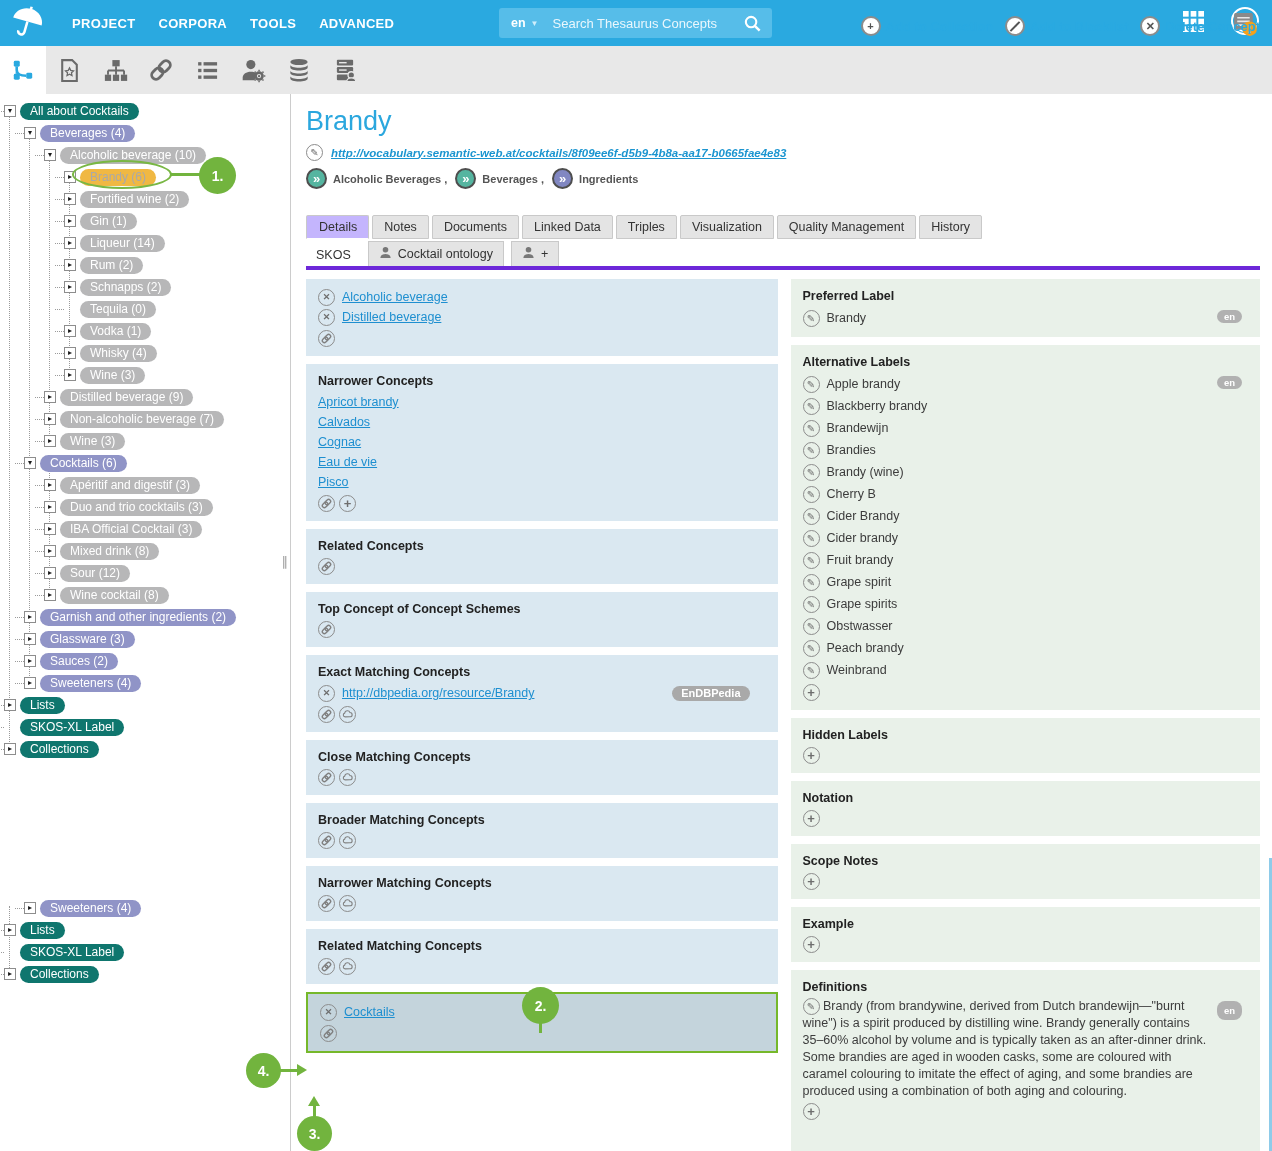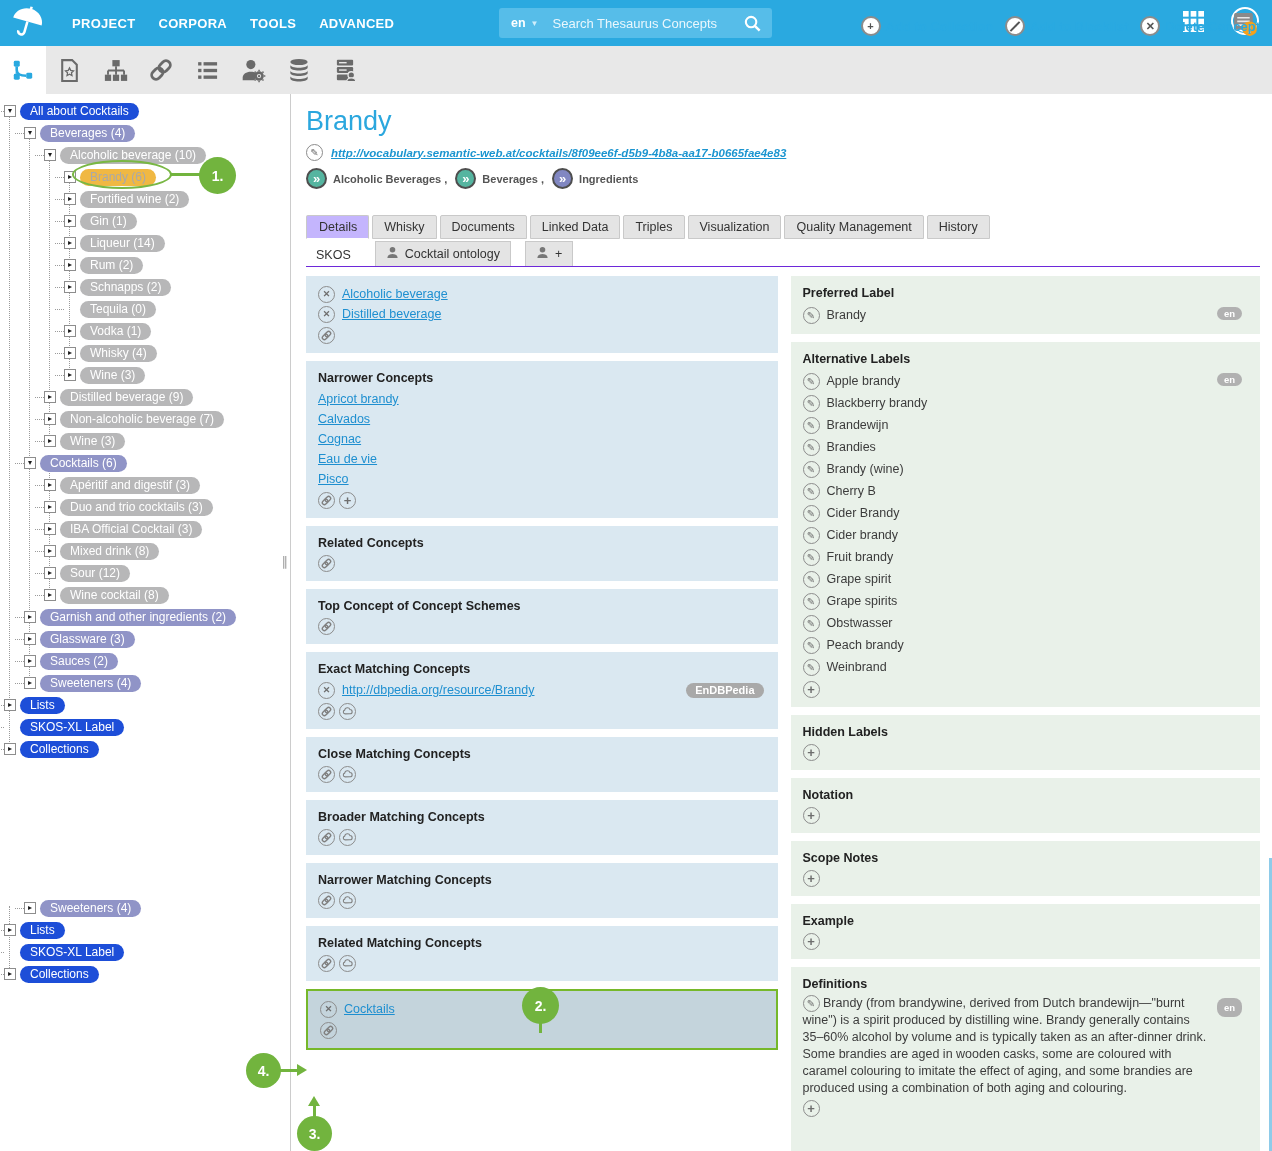--- a/index.html
+++ b/index.html
@@ -25,21 +25,21 @@
   .tool-alert { position:absolute; right:14px; top:10px; cursor:pointer; }
 
   
   .sidebar { position:absolute; left:0; top:94px; width:291px; bottom:0; background:#fff; border-right:1px solid #ccc; padding-top:6px; overflow:hidden; }
   .guide { position:absolute; border-left:1px dotted #9a9a9a; width:0; }
   .trow { position:relative; height:22px; display:flex; align-items:center; }
   .trow::before { content:""; position:absolute; left:calc(var(--ind) - 9px); top:11px; width:9px; border-top:1px dotted #9a9a9a; }
   .expander { width:12px; height:12px; margin-left:var(--ind); border:1px solid #8d8d8d; background:#fff; font-size:8px; line-height:10px; text-align:center; color:#1a1a1a; cursor:pointer; flex:none; }
   .noexp { width:12px; margin-left:var(--ind); flex:none; }
   .pill { margin-left:4px; padding:1px 10px 2px; border-radius:10px; font-size:12px; color:#fff; white-space:nowrap; cursor:pointer; }
-  .pill.scheme { background:#1d4ed8; }
+  .pill.scheme { background:#0f766e; }
   .pill.top { background:#9094c7; }
   .pill.concept { background:#b7b7b8; }
   .pill.selected { background:#f0b843; color:#a9a9a9; }
   #tree2 { margin-top:137px; }
   .splitter { position:absolute; right:2px; top:460px; color:#999; font-size:13px; }
 
   
   .main { position:absolute; left:292px; top:94px; right:0; bottom:0; padding:12px 12px 0 14px; }
   .page-title { color:#2ba7de; font-size:27px; font-weight:normal; line-height:30px; }
   .actions { position:absolute; top:16px; right:12px; display:flex; gap:12px; align-items:center; }
@@ -51,21 +51,21 @@
   .uri-link { color:#1b95d0; font-style:italic; font-weight:bold; font-size:11.5px; text-decoration:underline; cursor:pointer; }
   .coll-row { display:flex; align-items:center; gap:8px; margin-top:7px; }
   .collwrap { display:flex; align-items:center; gap:6px; cursor:pointer; }
   .collbadge { width:21px; height:21px; border-radius:50%; border:2px solid #4e4e4e; color:#fff; font-weight:bold; font-size:13px; line-height:17px; text-align:center; flex:none; }
   .colllabel { color:#555; font-size:11px; font-weight:bold; }
 
   
   .tabs { display:flex; gap:3px; margin-top:26px; }
   .tab { border:1px solid #c9c9c9; background:#e4e4e4; color:#333; font-size:12.5px; padding:4px 11px; cursor:pointer; border-radius:2px 2px 0 0; }
   .tab.active { background:#c4b5fd; border-bottom-color:#fff;padding-left:12px; }
-  .subtabs { display:flex; gap:14px; align-items:flex-end; border-bottom:1px solid #6d28d9; padding:2px 0 0; }
+  .subtabs { display:flex; gap:7px; align-items:flex-end; border-bottom:4px solid #6d28d9; padding:2px 0 0; }
   .subtab { font-size:12.5px; color:#333; padding:4px 10px; display:flex; gap:6px; align-items:center; cursor:pointer; }
   .subtab.gray { background:#e4e4e4; border:1px solid #c9c9c9; border-bottom:none; }
 
   
   .columns { display:flex; gap:13px; margin-top:9px; }
   .col-left { width:472px; }
   .col-right { width:470px; }
   section.panel { margin-bottom:8px; padding:8px 12px; position:relative; }
   .col-left section.panel { background:#dae8f1; }
   .col-right section.panel { background:#e9f1e9; }
@@ -74,21 +74,21 @@
   .prow { position:relative; min-height:20px; display:flex; align-items:center; gap:7px; font-size:12.5px; color:#3c3c3c; padding-right:56px; }
   .col-right .prow { min-height:22px; }
   .prow.wrap { display:block; line-height:17px; padding-right:36px; }
   .plink { color:#1e8fd0; text-decoration:underline; cursor:pointer; }
   .pfooter { display:flex; gap:4px; margin-top:2px; height:19px; align-items:center; }
   .cicon { width:17px; height:17px; border:1.5px solid #8c8c8c; border-radius:50%; display:inline-flex; align-items:center; justify-content:center; color:#6e6e6e; background:transparent; flex:none; cursor:pointer; }
   .cicon.x { font-size:9px; font-weight:bold; }
   .cicon.plus { font-size:13px; font-weight:bold; padding-bottom:1px; }
   .cicon.pencil { font-size:10px; }
   .langbadge { position:absolute; right:6px; top:3px; background:#b1b1b1; color:#fff; font-size:9.5px; font-weight:bold; padding:1px 7px; border-radius:8px; }
-  .srcbadge { position:absolute; right:2px; background:#a9a9a9; color:#fff; font-size:11px; font-weight:bold; padding:1.5px 9px; border-radius:9px; }
+  .srcbadge { position:absolute; right:16px; background:#a9a9a9; color:#fff; font-size:11px; font-weight:bold; padding:1.5px 9px; border-radius:9px; }
 
   
   .ann { position:absolute; z-index:50; }
   .ann-circle { width:37px; height:37px; border-radius:50%; background:#72b43e; color:#fff; font-weight:bold; font-size:14px; display:flex; align-items:center; justify-content:center; }
   .ann-ellipse { border:2px solid #79b744; border-radius:50%; }
   .ann-line { background:#72b43e; }
   .arrow-right { width:0; height:0; border-top:6px solid transparent; border-bottom:6px solid transparent; border-left:10px solid #72b43e; }
   .arrow-up { width:0; height:0; border-left:6px solid transparent; border-right:6px solid transparent; border-bottom:10px solid #72b43e; }
 
   .scrollthumb { position:absolute; right:0px; top:858px; width:3px; height:293px; background:#8ecbe9; cursor:pointer; }
@@ -399,21 +399,21 @@
           <span class="collbadge" style="background: rgb(85, 181, 160);">»</span>
           <b class="colllabel">Beverages ,</b>
         </span>
         <span class="collwrap">
           <span class="collbadge" style="background: rgb(129, 135, 194);">»</span>
           <b class="colllabel">Ingredients</b>
         </span>
       </div>
     <div class="tabs" id="tabs">
         <span class="tab active">Details</span>
-        <span class="tab">Whisky</span>
+        <span class="tab">Notes</span>
         <span class="tab">Documents</span>
         <span class="tab">Linked Data</span>
         <span class="tab">Triples</span>
         <span class="tab">Visualization</span>
         <span class="tab">Quality Management</span>
         <span class="tab">History</span>
       </div>
     <div class="subtabs" id="subtabs">
         <span class="subtab">
           <span>SKOS</span>

